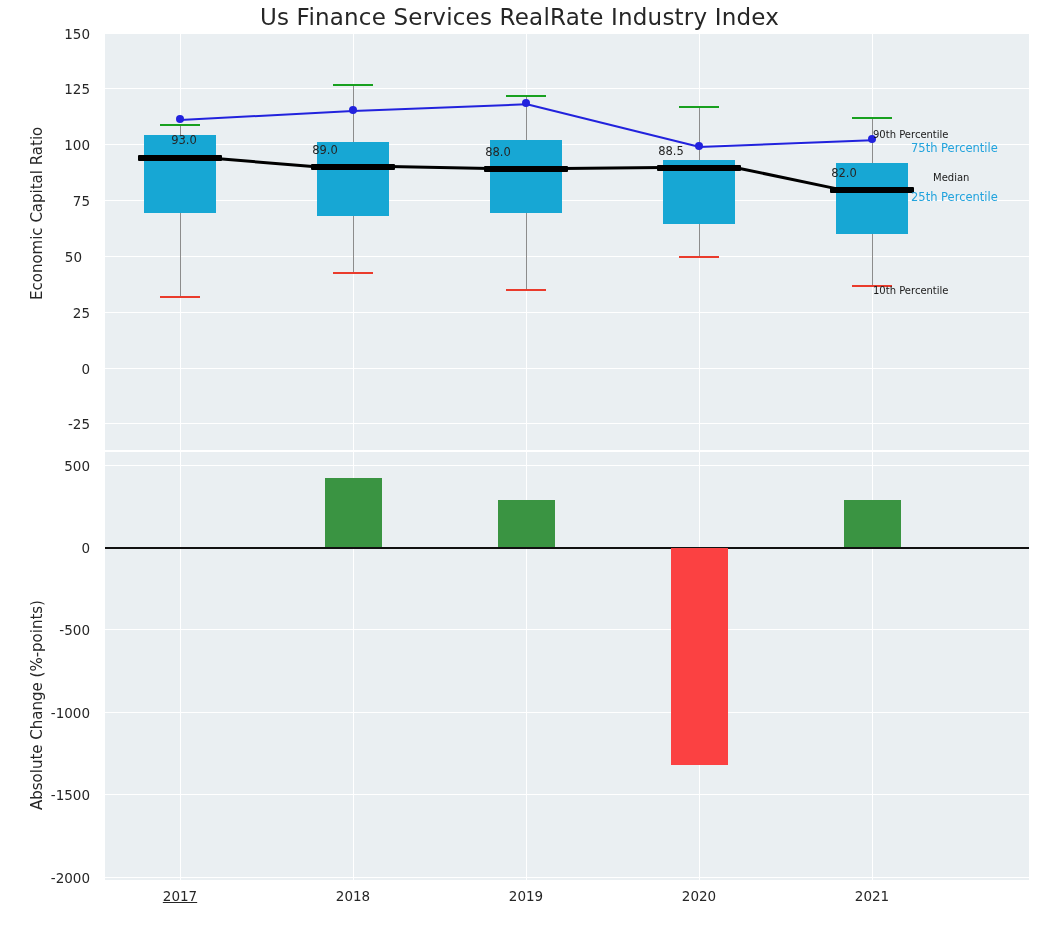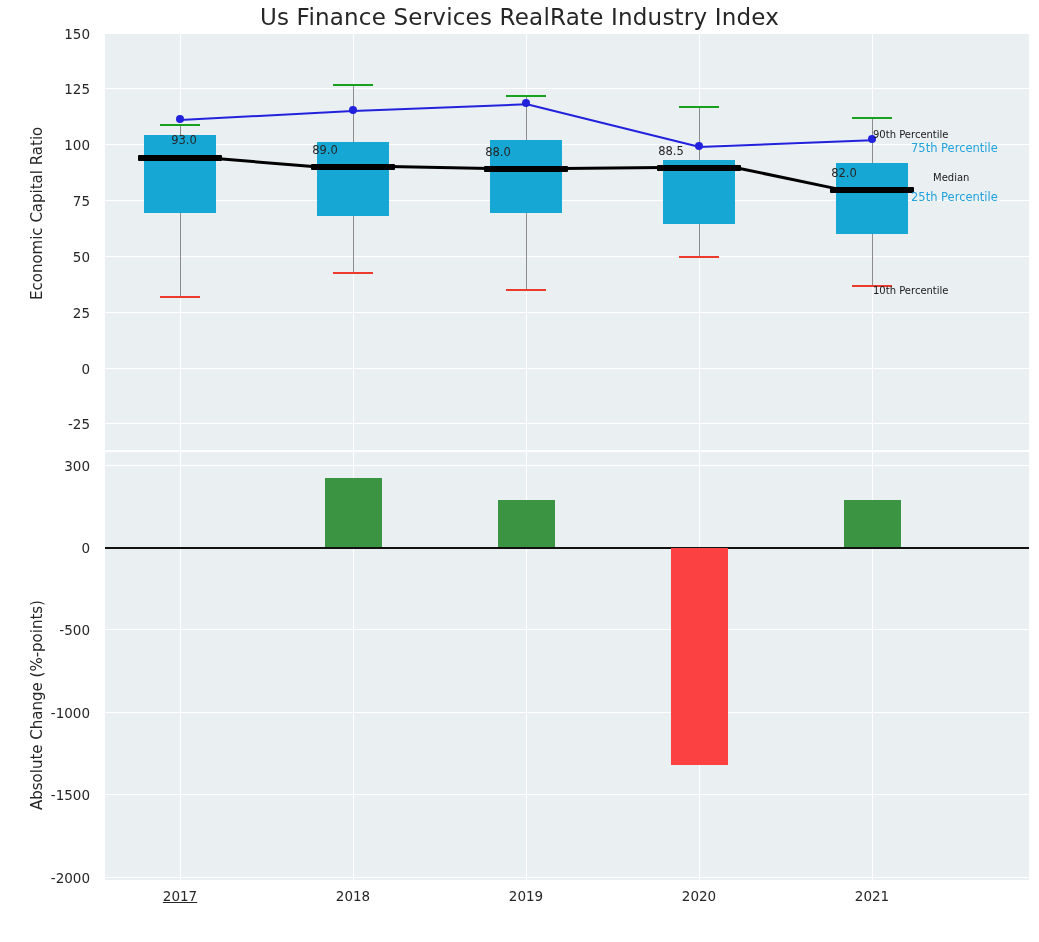--- a/index.html
+++ b/index.html
@@ -279,21 +279,21 @@
     <div class="annot annot-small" style="left:806px; top:157px;">25th Percentile</div>
     <div class="annot annot-big" style="left:768px; top:252px;">10th Percentile</div>
 
   </div>
 
 
   <div class="ytick-label" style="left:38px; top:26px;">150</div>
   <div class="ytick-label" style="left:38px; top:81px;">125</div>
   <div class="ytick-label" style="left:38px; top:137px;">100</div>
   <div class="ytick-label" style="left:38px; top:193px;">75</div>
-  <div class="ytick-label" style="left:38px; top:249px;">50</div>
+  <div class="ytick-label" style="left:30px; top:249px;">50</div>
   <div class="ytick-label" style="left:38px; top:305px;">25</div>
   <div class="ytick-label" style="left:38px; top:361px;">0</div>
   <div class="ytick-label" style="left:38px; top:416px;">-25</div>
 
   <div class="axis-label" id="ylabel-top" style="left:28px; top:300px;">Economic Capital Ratio</div>
 
   <div class="panel" id="panel-bottom">
 
     <div class="gridline-h" style="top:13px"></div>
     <div class="gridline-h" style="top:95px"></div>
@@ -309,21 +309,21 @@
     <div class="gridline-v" style="left:767px"></div>
 
     <div id="zero-line" style="left:0; top:95px; width:924px;"></div>
 
     <div class="change-bar bar-pos" style="left:220px; width:57px; top:26px;  height:69px;"></div>
     <div class="change-bar bar-pos" style="left:393px; width:57px; top:48px;  height:47px;"></div>
     <div class="change-bar bar-neg" style="left:566px; width:57px; top:96px;  height:217px;"></div>
     <div class="change-bar bar-pos" style="left:739px; width:57px; top:48px;  height:47px;"></div>
   </div>
 
-  <div class="ytick-label" style="left:38px; top:458px;">300</div>
+  <div class="ytick-label" style="left:38px; top:458px;">500</div>
   <div class="ytick-label" style="left:38px; top:540px;">0</div>
   <div class="ytick-label" style="left:38px; top:622px;">-500</div>
   <div class="ytick-label" style="left:38px; top:705px;">-1000</div>
   <div class="ytick-label" style="left:38px; top:787px;">-1500</div>
   <div class="ytick-label" style="left:38px; top:870px;">-2000</div>
 
   <div class="axis-label" id="ylabel-bottom" style="left:28px; top:810px;">Absolute Change (%-points)</div>
 
   <div class="xtick-label" style="left:180px; top:888px;text-decoration:underline;">2017</div>
   <div class="xtick-label" style="left:353px; top:888px;">2018</div>

